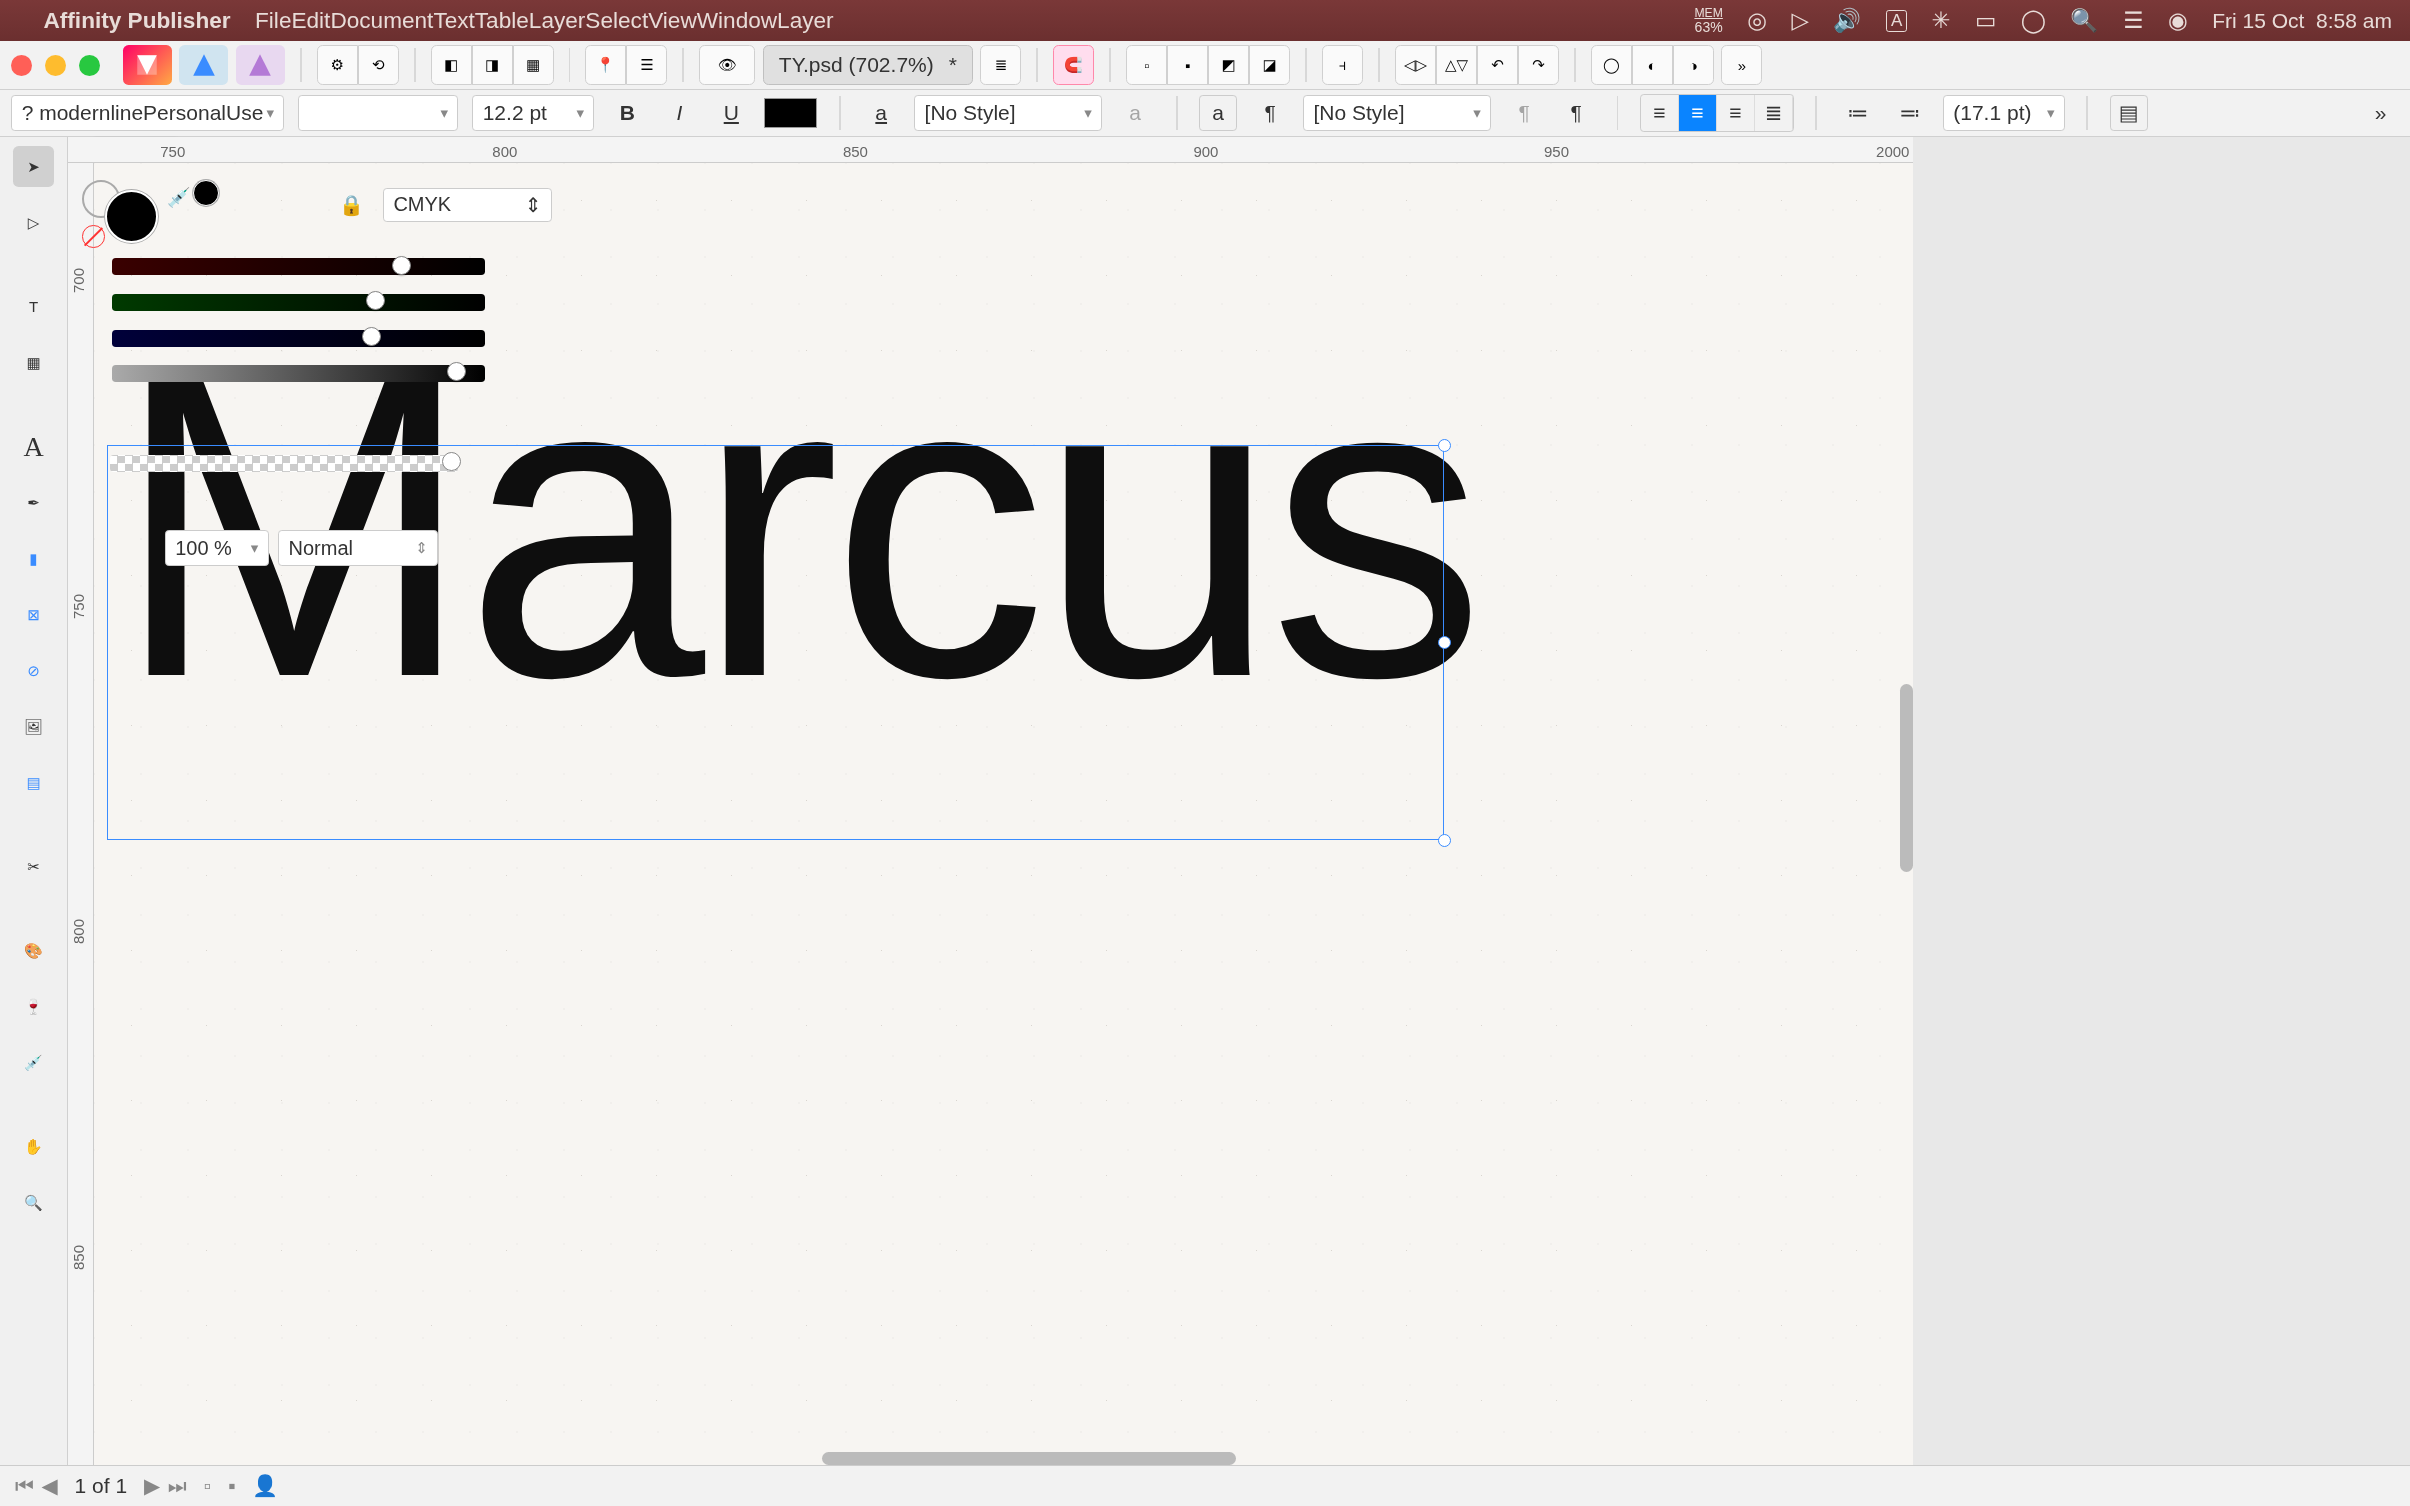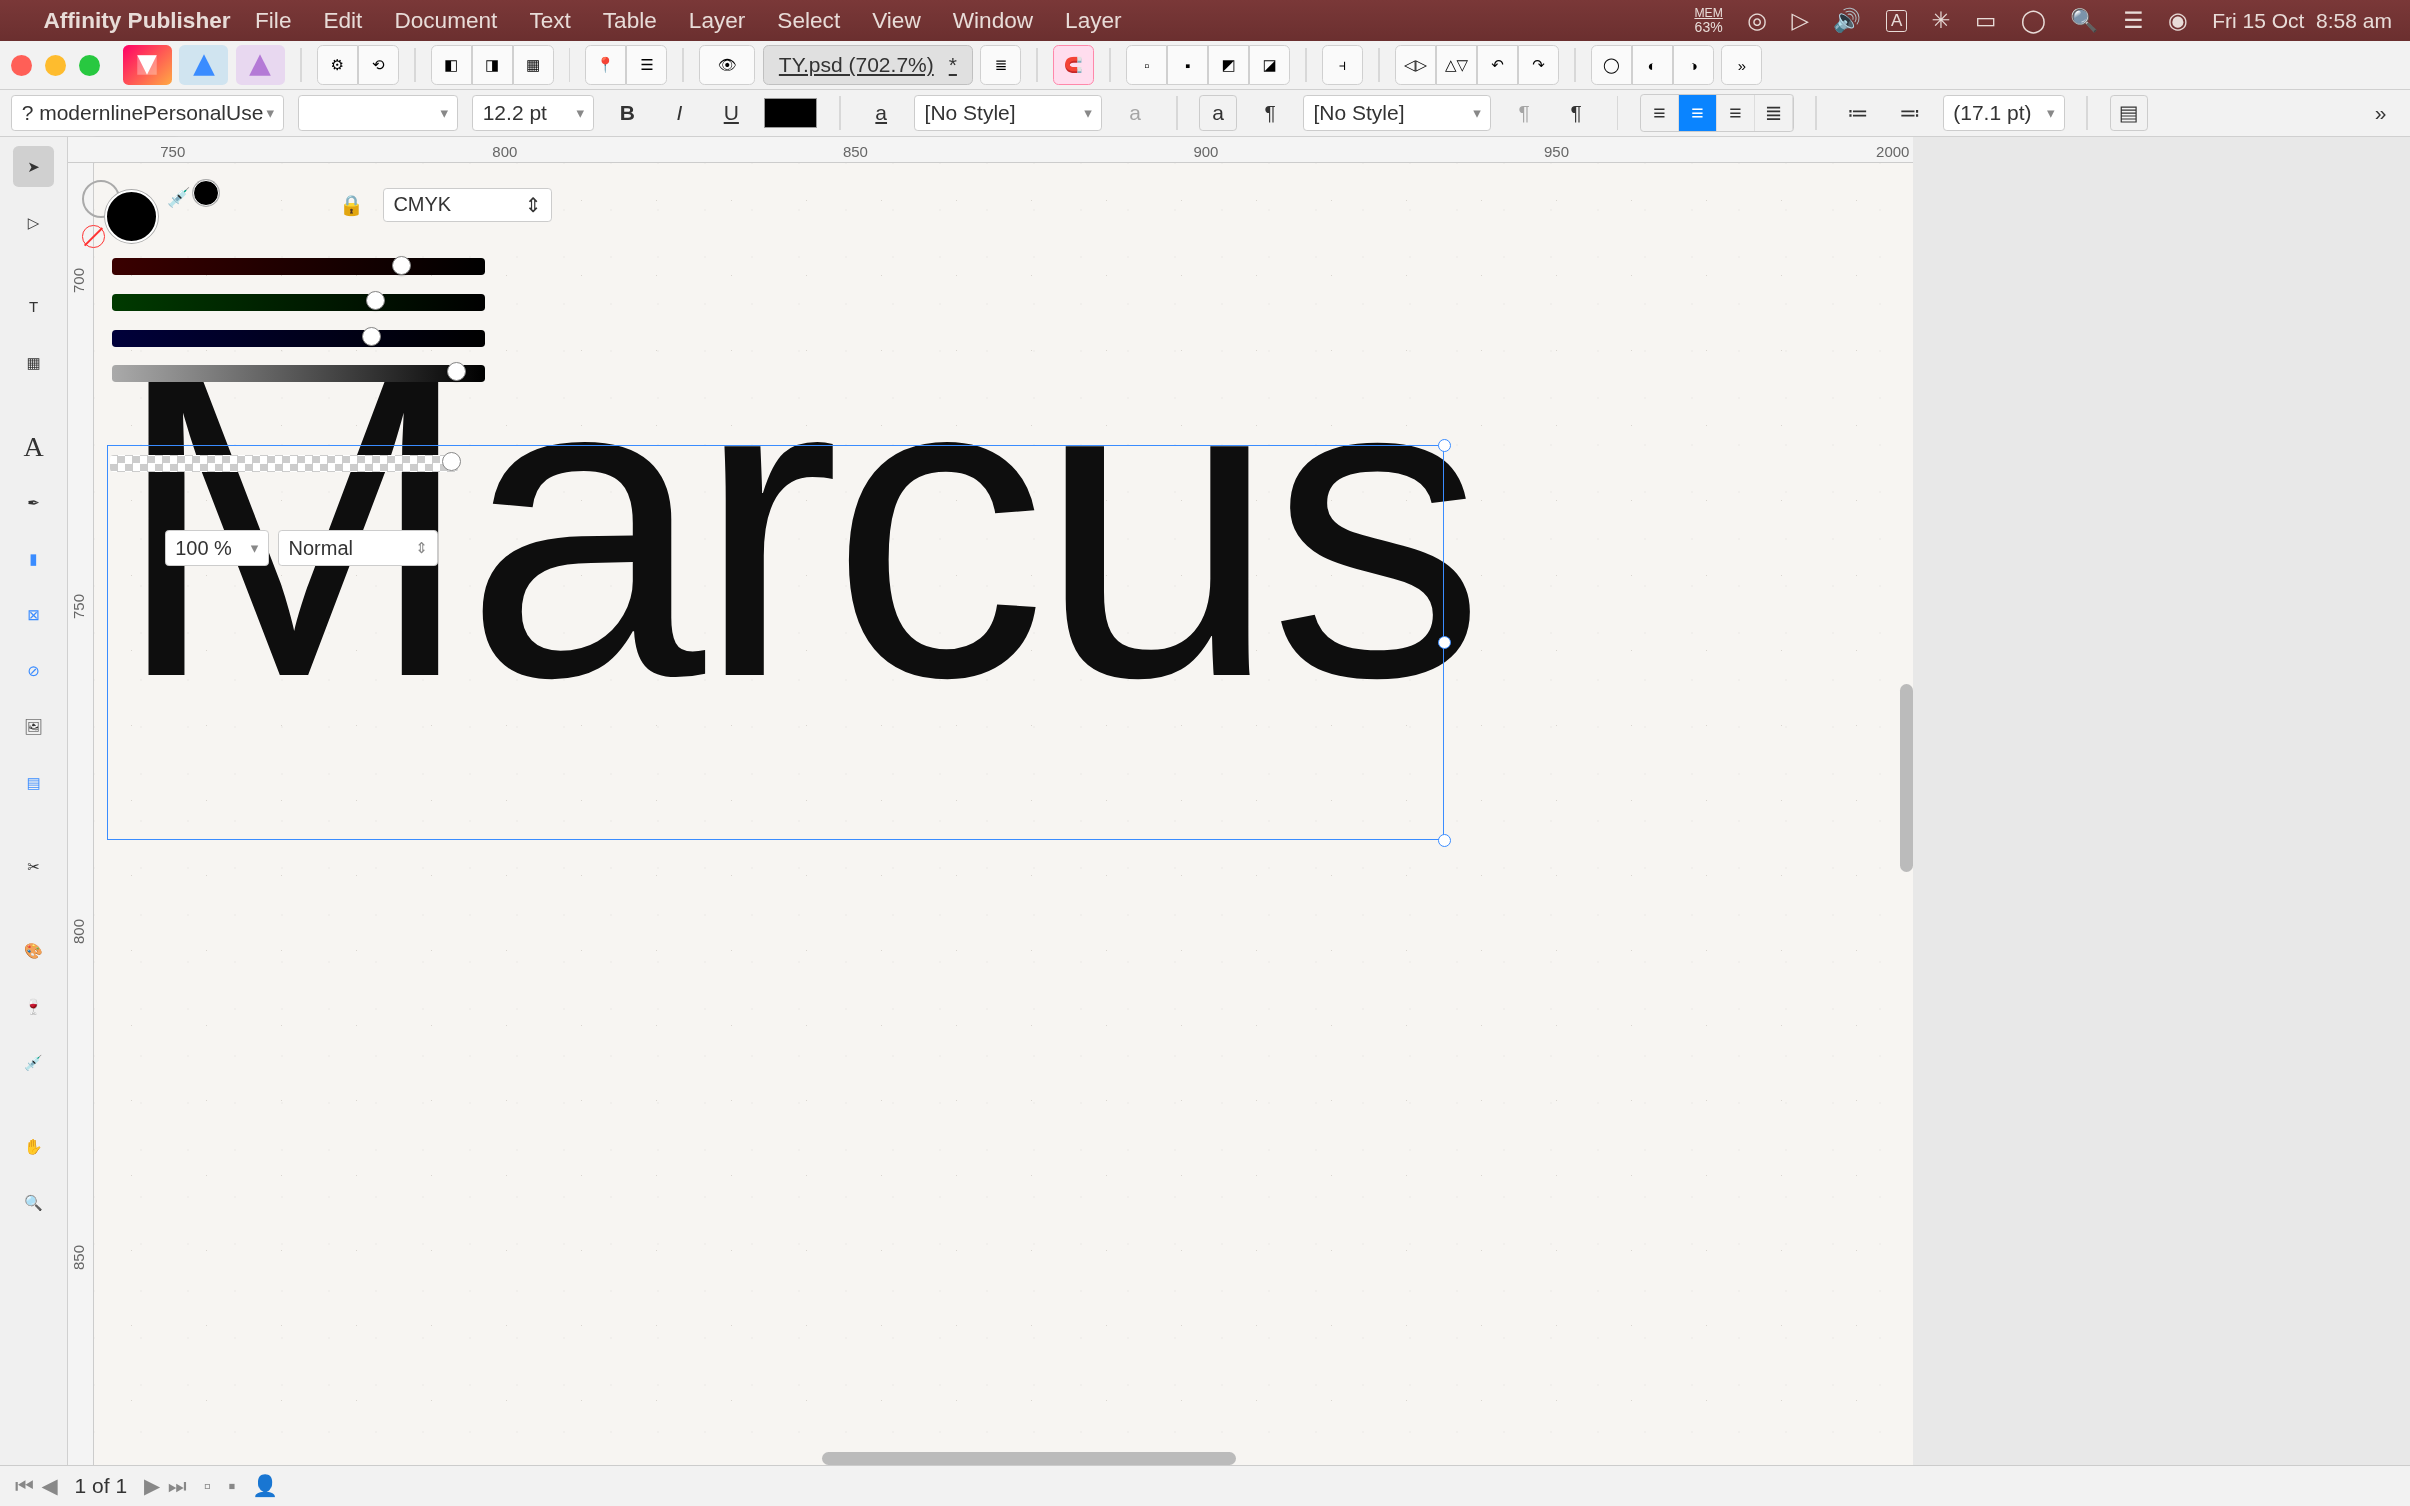--- a/index.html
+++ b/index.html
@@ -2,41 +2,41 @@
 <html style="font-size:15px"><head>
 <meta charset="utf-8">
 <style>
 * { margin: 0; padding: 0; box-sizing: border-box; font-family: -apple-system, BlinkMacSystemFont, "Helvetica Neue", sans-serif; }
 body { width: 2411px; height: 1507px; background: #e8e8e8; overflow: hidden; transform-origin: top left; }
 
 
 .menubar { height: 41px; background: linear-gradient(to bottom, #7a3838, #6b2f2f); display: flex; align-items: center; color: #e8dcd8; font-size: 22.6px; padding: 0 19px; }
 .menubar .apple { font-size: 24.5px; margin-right: 24.5px; }
 .menubar .appname { font-weight: 700; margin-right: 24.5px; }
-.menubar .menus { display: flex; gap: 32px; }
+.menubar .menus { display: flex; }
 .menubar .menus span { cursor: default; }
 .menubar .right { margin-left: auto; display: flex; align-items: center; gap: 24.5px; }
 .menubar .mem { font-size: 14px; line-height: 1; text-align: center; }
 .menubar .mem .lbl { display:block; font-size:12.2px;text-decoration:underline; }
 .menubar .clock { font-size: 21px; }
 
 
 .winrow { height: 49px; background: #f2f2f2; border-bottom: 0.9px solid #d0d0d0; display: flex; align-items: center; padding: 0 11.3px; gap: 7.5px; }
 .traffic { display: flex; gap: 13px; margin-right: 15px; }
 .traffic span { width: 21px; height: 21px; border-radius: 50%; display:inline-block; }
 .traffic .r { background:#ff5f57; } .traffic .y { background:#febc2e; } .traffic .g { background:#28c840; }
 .persona { width: 49px; height: 40px; border-radius: 5.6px; display:flex; align-items:center; justify-content:center; }
 .persona.active { background: linear-gradient(135deg,#f06,#fa4); }
 .persona svg { width: 26px; height: 26px; }
 .tbtn { min-width: 41px; height: 40px; border: 0.9px solid #d0d0d0; border-radius: 5.6px; background: #fafafa; display:flex; align-items:center; justify-content:center; }
 .tgroup { display:flex; }
 .tgroup .tbtn { border-radius: 0; }
 .tgroup .tbtn:first-child { border-radius: 5.6px 0 0 5.6px; }
 .tgroup .tbtn:last-child { border-radius: 0 5.6px 5.6px 0; }
-.doctab { height: 40px; border:0.9px solid #c0c0c0; background:#e0e0e0; border-radius:5.6px; padding:0 15px; display:flex; align-items:center; gap:15px; font-size:21px; color:#333;text-decoration:underline; }
+.doctab { height: 40px; border:0.9px solid #c0c0c0; background:#e0e0e0; border-radius:5.6px; padding:0 15px; display:flex; align-items:center; gap:15px; font-size:21px; color:#333; }
 .sep { width: 1.9px; height: 34px; background: #d8d8d8; margin: 0 7.5px; }
 .spacer { flex: 1; }
 
 
 .ctxbar { height: 47px; background: #f2f2f2; border-bottom: 0.9px solid #d0d0d0; display:flex; align-items:center; padding:0 11.3px; gap:14px; font-size:21px; color:#333; }
 .dd { height: 36px; border:0.9px solid #ccc; background:#fff; border-radius:3.8px; display:flex; align-items:center; padding:0 9.4px; position:relative; }
 .dd .arrow { margin-left:auto; color:#888; font-size:15px; }
 .ibtn { width:38px; height:36px; display:flex; align-items:center; justify-content:center; border-radius:3.8px; }
 .ibtn.on { background:#0a84ff; color:#fff; }
 .swatch { width:53px; height:30px; background:#000; border:0.9px solid #999; }

